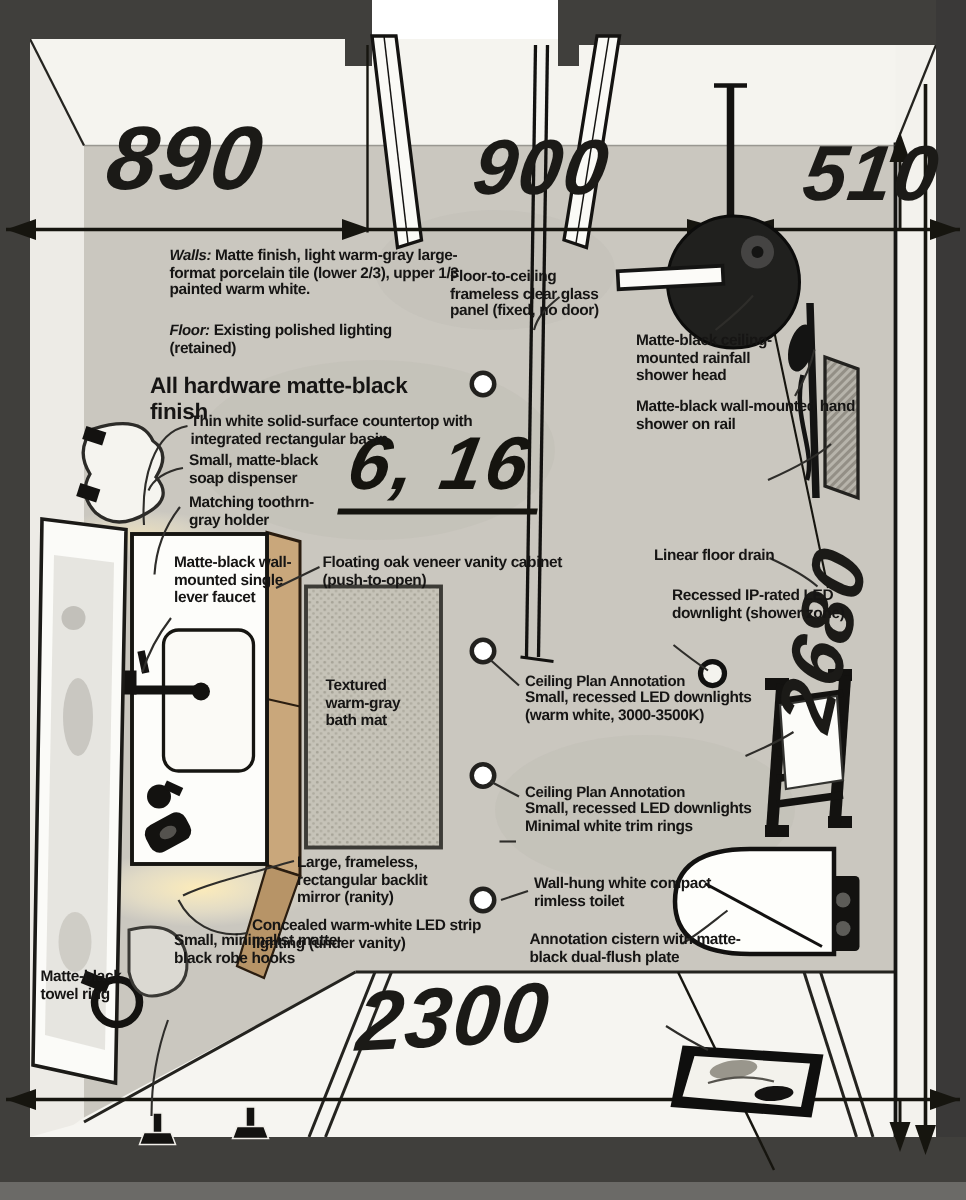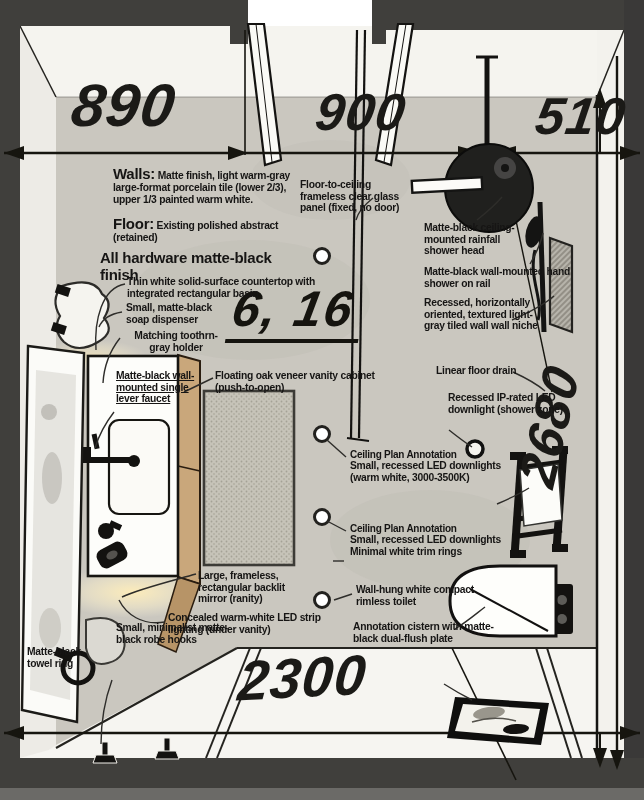--- a/index.html
+++ b/index.html
@@ -1,21 +1,21 @@
 <!DOCTYPE html>
 <html><head>
 <meta charset="utf-8">
 <style>
   html,body{margin:0;padding:0;background:#ffffff;}
   #plan{position:relative;width:644px;height:800px;overflow:hidden;background:#ffffff;
         font-family:"Liberation Sans",sans-serif;}
   #plan svg{position:absolute;left:0;top:0;}
   .lbl{position:absolute;font:700 10.3px/1.14 "Liberation Sans",sans-serif;
        letter-spacing:-0.25px;color:#161514;z-index:5;}
-  .lbl .head{font-size:15px;display:inline;}
+  .lbl .head{font-size:10px;display:inline;font-style:italic;}
   .lbl .headblock{font-size:10px;display:block;}
   .lbl .body{font-weight:700;}
   .lbl .indent{display:block;}
   .nowrap{white-space:nowrap;}
   .dim{position:absolute;font:700 italic 52px/1 "Liberation Sans",sans-serif;
        color:#1b1a17;transform:skewX(-8deg);letter-spacing:1px;z-index:4;}
   .dim-890{left:72px;top:76px;font-size:60px;}
   .dim-900{left:316px;top:86px;}
   .dim-510{left:536px;top:90px;}
   .dim-2300{left:238px;top:650px;font-size:56px;transform:rotate(-3deg) skewX(-8deg);}
@@ -229,37 +229,37 @@
 
 <div class="dim dim-890">890</div>
 <div class="dim dim-900">900</div>
 <div class="dim dim-510">510</div>
 <div class="dim dim-2680">2680</div>
 <div class="dim dim-2300">2300</div>
 <div class="area-label">6, 16</div>
 
 <div class="lbl" style="left:113px;top:165px;width:195px;"><span class="head">Walls:</span><span class="body"> Matte finish, light warm-gray large-format porcelain tile (lower 2/3), upper 1/3 painted warm white.</span></div>
 
-<div class="lbl" style="left:113px;top:215px;width:175px;"><span class="head">Floor:</span><span class="body"> Existing polished abstract (retained)</span></div>
+<div class="lbl" style="left:113px;top:215px;width:175px;"><span class="head">Floor:</span><span class="body"> Existing polished lighting (retained)</span></div>
 
 <div class="lbl" style="left:100px;top:249px;width:210px;font-size:15px;">All hardware matte-black finish</div>
 
 <div class="lbl" style="left:127px;top:276px;width:200px;">Thin white solid-surface countertop with integrated rectangular basin</div>
 <div class="lbl" style="left:126px;top:302px;width:100px;">Small, matte-black soap dispenser</div>
-<div class="lbl" style="left:126px;top:330px;width:100px;text-align:center;">Matching toothrn-gray holder</div>
-<div class="lbl" style="left:116px;top:370px;width:80px;text-decoration:underline;">Matte-black wall-mounted single lever faucet</div>
+<div class="lbl" style="left:126px;top:330px;width:100px;">Matching toothrn-gray holder</div>
+<div class="lbl" style="left:116px;top:370px;width:80px;">Matte-black wall-mounted single lever faucet</div>
 <div class="lbl" style="left:215px;top:370px;width:160px;">Floating oak veneer vanity cabinet (push-to-open)</div>
+<div class="lbl" style="left:217px;top:452px;width:70px;">Textured warm-gray bath mat</div>
 <div class="lbl" style="left:198px;top:558px;width:110px;margin-top:12px;">Large, frameless, rectangular backlit mirror (ranity)</div>
 <div class="lbl" style="left:168px;top:612px;width:175px;">Concealed warm-white LED strip lighting (under vanity)</div>
 <div class="lbl" style="left:27px;top:646px;width:70px;">Matte-black towel ring</div>
 <div class="lbl" style="left:116px;top:622px;width:135px;">Small, minimalist matte-black robe hooks</div>
 <div class="lbl" style="left:300px;top:179px;width:110px;">Floor-to-ceiling frameless clear glass panel (fixed, no door)</div>
 <div class="lbl" style="left:424px;top:222px;width:110px;">Matte-black ceiling-mounted rainfall shower head</div>
 <div class="lbl" style="left:424px;top:266px;width:150px;">Matte-black wall-mounted hand shower on rail</div>
-<div class="lbl" style="left:424px;top:297px;width:115px;">Recessed, horizontally oriented, textured light-gray tiled wall wall niche</div>
 <div class="lbl nowrap" style="left:436px;top:365px;">Linear floor drain</div>
 <div class="lbl" style="left:448px;top:392px;width:135px;">Recessed IP-rated LED downlight (shower zone)</div>
 
 <div class="lbl" style="left:350px;top:449px;width:175px;"><span class="headblock">Ceiling Plan Annotation</span><span>Small, recessed LED downlights (warm white, 3000-3500K)</span></div>
 
 
 <div class="lbl" style="left:350px;top:523px;width:175px;"><span class="headblock">Ceiling Plan Annotation</span><span>Small, recessed LED downlights</span><span class="indent">Minimal white trim rings</span></div>
 
 <div class="lbl" style="left:356px;top:584px;width:130px;">Wall-hung white compact rimless toilet</div>
 <div class="lbl" style="left:353px;top:621px;width:160px;">Annotation cistern with matte-black dual-flush plate</div>

